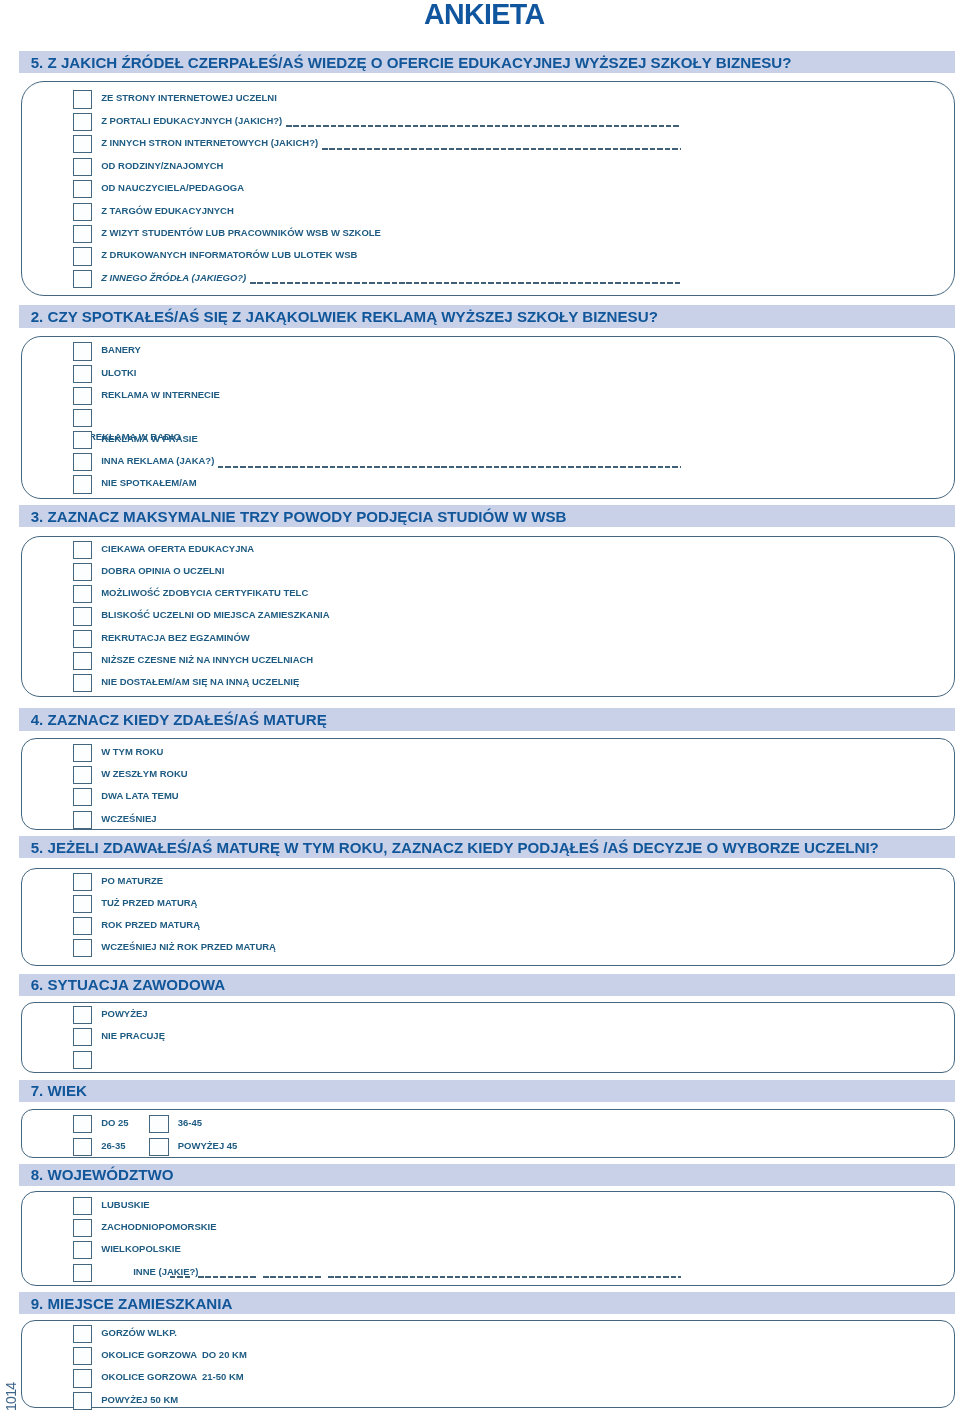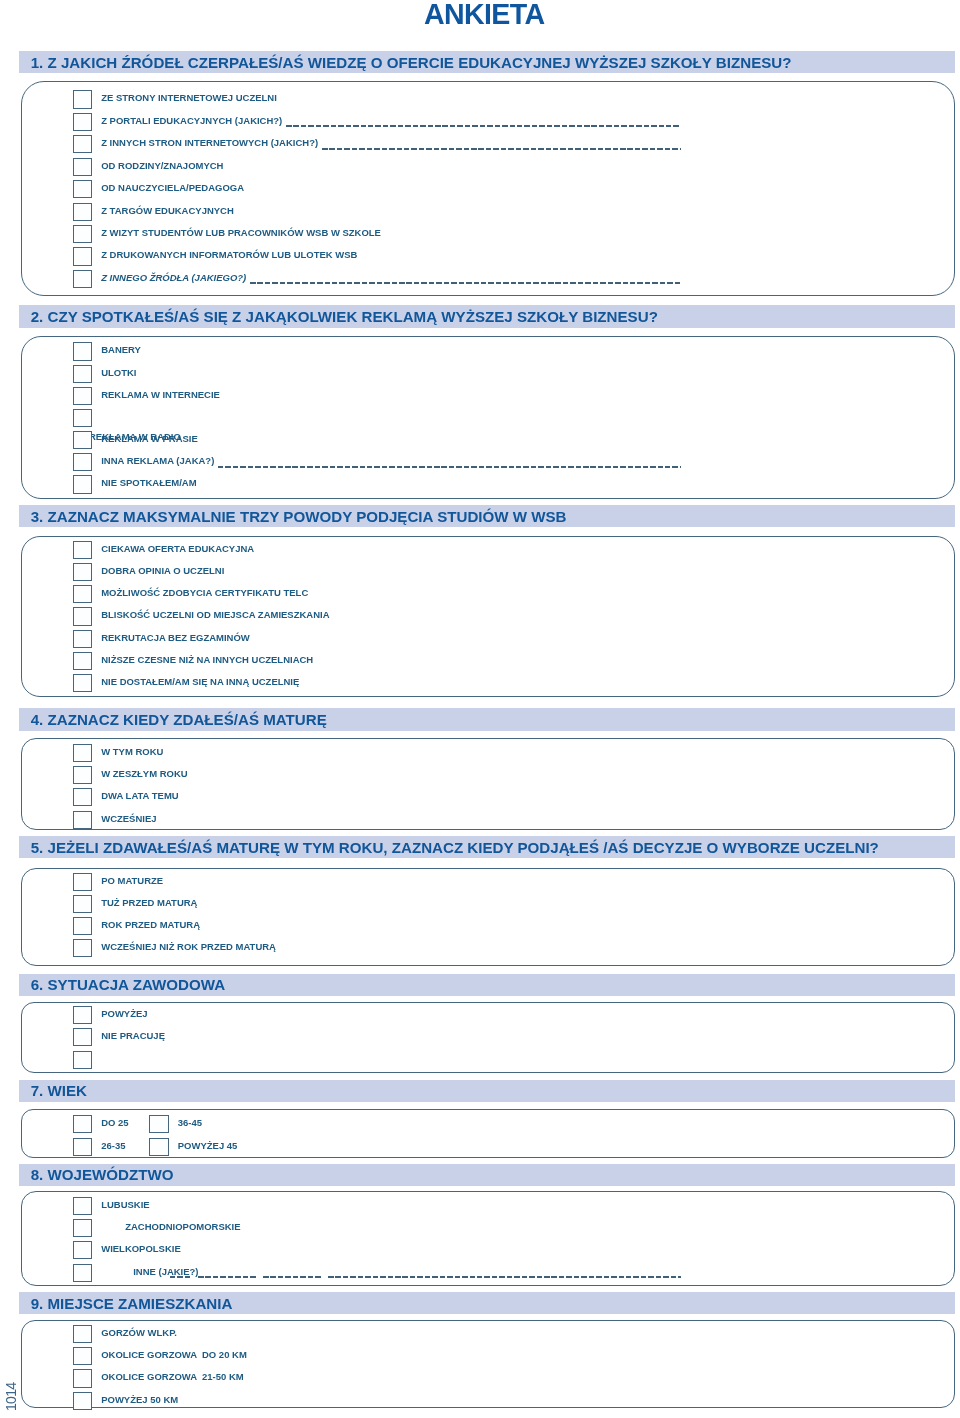--- a/index.html
+++ b/index.html
@@ -57,21 +57,21 @@
   }
 </style>
 </head>
 <body>
 
 <div id="page">
   <div id="doc-title">ANKIETA</div>
   <div id="sections-host">
       <div class="section">
         <div class="band" style="top: 50.8px; height: 22.4px;">
-          <span class="band-txt" style="top: 2.80025px;">1. Z JAKICH ŹRÓDEŁ CZERPAŁEŚ/AŚ WIEDZĘ O OFERCIE EDUKACYJNEJ WYŻSZEJ SZKOŁY BIZNESU?</span>
+          <span class="band-txt" style="top: 2.80025px;">5. Z JAKICH ŹRÓDEŁ CZERPAŁEŚ/AŚ WIEDZĘ O OFERCIE EDUKACYJNEJ WYŻSZEJ SZKOŁY BIZNESU?</span>
         </div>
         <div class="panel" style="top: 81px; height: 215px; border-radius: 23px;"></div>
         <div class="cb" style="left: 72.5px; top: 90.4px;"></div>
         <div class="lbl" style="left: 101.2px; top: 92.4px;"><span>ZE STRONY INTERNETOWEJ UCZELNI</span></div>
         <div class="cb" style="left: 72.5px; top: 112.83px;"></div>
         <div class="lbl" style="left: 101.2px; top: 114.83px;"><span>Z PORTALI EDUKACYJNYCH (JAKICH?)</span></div>
         <div class="dash" style="top: 125.1px; left: 285.9px; width: 395.1px;"></div>
         <div class="cb" style="left: 72.5px; top: 135.26px;"></div>
         <div class="lbl" style="left: 101.2px; top: 137.26px;"><span>Z INNYCH STRON INTERNETOWYCH (JAKICH?)</span></div>
         <div class="dash" style="top: 148.1px; left: 321.7px; width: 359.3px;"></div>
@@ -185,21 +185,21 @@
         <div class="lbl" style="left: 177.8px; top: 1139.8px;"><span>POWYŻEJ 45</span></div>
       </div>
       <div class="section">
         <div class="band" style="top: 1163.7px; height: 22.3px;">
           <span class="band-txt" style="top: 2.75025px;">8. WOJEWÓDZTWO</span>
         </div>
         <div class="panel" style="top: 1191px; height: 94.9px; border-radius: 15px;"></div>
         <div class="cb" style="left: 72.5px; top: 1196.6px;"></div>
         <div class="lbl" style="left: 101.2px; top: 1198.6px;"><span>LUBUSKIE</span></div>
         <div class="cb" style="left: 72.5px; top: 1218.9px;"></div>
-        <div class="lbl" style="left: 101.2px; top: 1220.9px; margin-left: 24px;"><span>ZACHODNIOPOMORSKIE</span></div>
+        <div class="lbl" style="left: 101.2px; top: 1220.9px;"><span>ZACHODNIOPOMORSKIE</span></div>
         <div class="cb" style="left: 72.5px; top: 1241.2px;"></div>
         <div class="lbl" style="left: 101.2px; top: 1243.2px;"><span>WIELKOPOLSKIE</span></div>
         <div class="cb" style="left: 72.5px; top: 1263.5px;"></div>
         <div class="lbl" style="left: 101.2px; top: 1265.5px; padding-left: 32px;"><span>INNE (JAKIE?)</span></div>
         <div class="dash" style="top: 1276.1px; left: 170.1px; width: 20.4px;"></div>
         <div class="dash" style="top: 1276.1px; left: 198.037px; width: 57.65px;"></div>
         <div class="dash" style="top: 1276.1px; left: 263.225px; width: 57.65px;"></div>
         <div class="dash" style="top: 1276.1px; left: 328.413px; width: 352.587px;"></div>
       </div>
       <div class="section">

